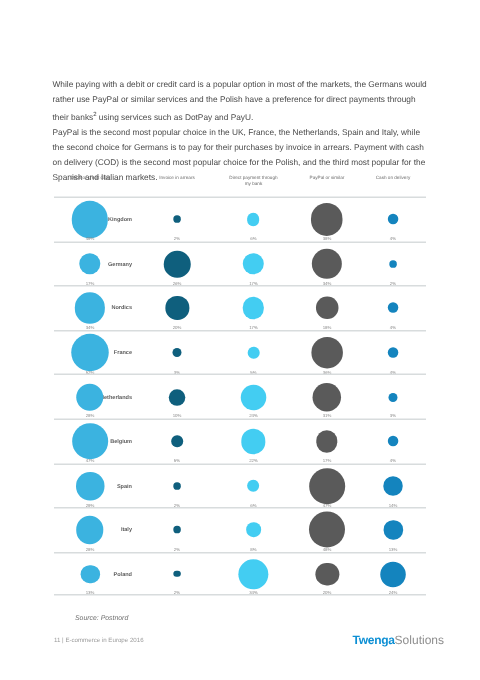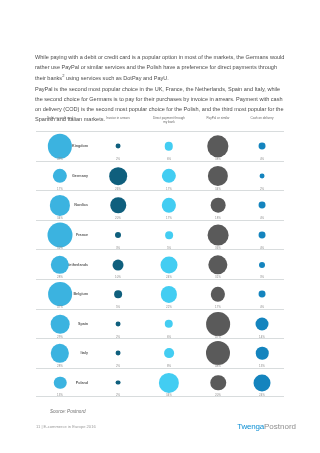--- a/index.html
+++ b/index.html
@@ -76,21 +76,21 @@
   }
 
   .footer-line {
     position: absolute; left: 36px; top: 424px;
     font-size: 4.1px; color: #9a9a9a;
   }
   .logo {
     position: absolute; right: 24px; top: 422px;
     font-size: 8px; white-space: nowrap;
   }
-  .logo .brand { color: #0c8fd4; font-weight: normal; letter-spacing: -0.2px; }
+  .logo .brand { color: #0c8fd4; font-weight: bold; letter-spacing: -0.2px; }
   .logo .sub { color: #8e8e8e; font-weight: normal; }
 </style>
 </head>
 <body>
 
 <div class="page">
 
 
   <p class="para p1">
     <span>While paying with a debit or credit card is a popular option in most of the markets, the Germans would rather use PayPal or similar services and the Polish have a preference for direct payments through their banks</span><sup>2</sup><span> using services such as DotPay and PayU.</span>
@@ -315,16 +315,16 @@
           </div>
         </div>
       </div>
   </div>
 
   <div class="source">Source: Postnord</div>
 
   <div class="footer-line">11 | E-commerce in Europe 2016</div>
 
   <div class="logo">
-    <span class="brand">Twenga</span><span class="sub">Postnord</span>
+    <span class="brand">Twenga</span><span class="sub">Solutions</span>
   </div>
 
 </div>
 
 </body></html>

